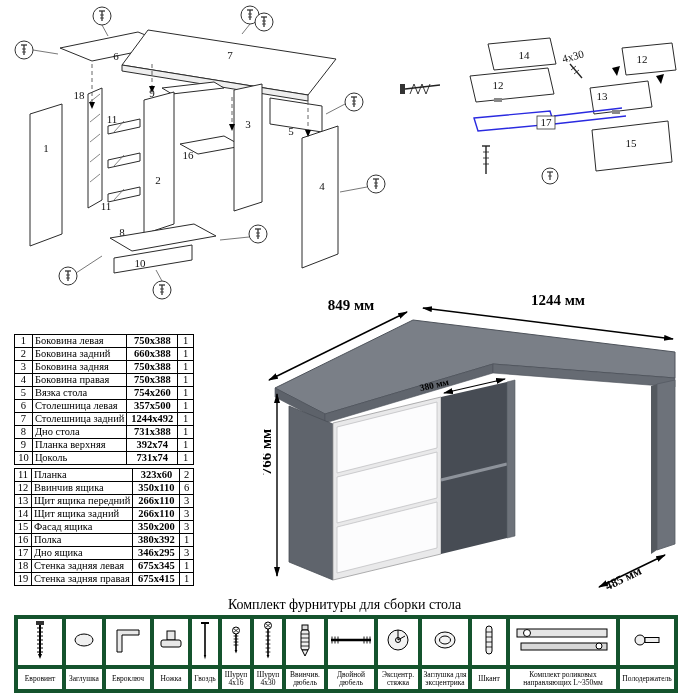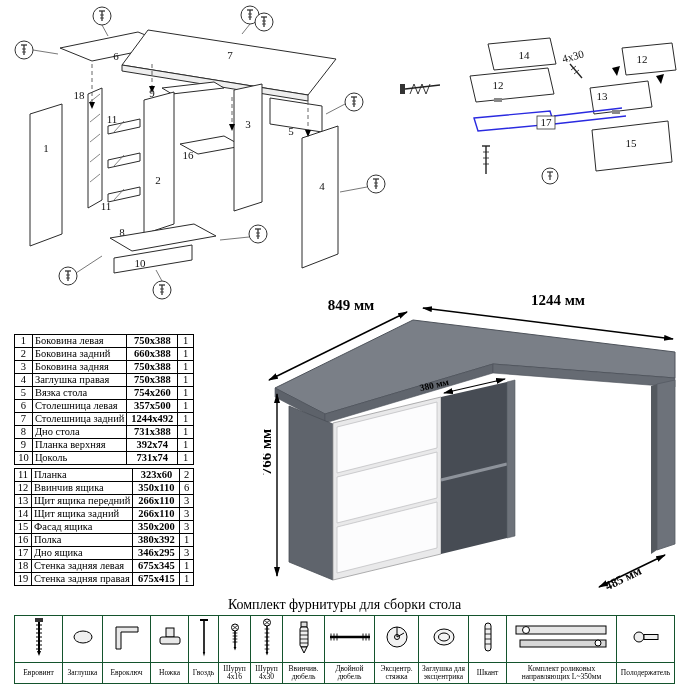--- a/index.html
+++ b/index.html
@@ -13,21 +13,21 @@
   .parts-wrap{left:14px;top:334px;width:180px;}
   .parts-table{border-collapse:collapse;}
   .parts-table td{border:1px solid #000;font-size:10.5px;line-height:11.5px;padding:0 2px;height:12px;white-space:nowrap;}
   .pt-num{width:13px;text-align:center;}
   .pt-name{width:89px;}
   .pt-size{width:46px;text-align:center;font-weight:bold;}
   .pt-qty{width:11px;text-align:center;}
   
   .hw-title{left:0;top:597px;width:689px;text-align:center;font-size:14px;}
   .hw-table{left:14px;top:615px;width:661px;border-collapse:collapse;table-layout:fixed;}
-  .hw-table td{border:1px solid #14532d;text-align:center;vertical-align:middle;padding:1px;overflow:hidden;}
+  .hw-table td{border:4px solid #14532d;text-align:center;vertical-align:middle;padding:1px;overflow:hidden;}
   .hw-icon-cell{height:42px;}
   .hw-label{font-size:7.5px;line-height:8px;height:18px;}
   .hw-qty{font-size:11.5px;height:14px;}
 </style>
 </head>
 <body>
 
 <div class="sheet">
 
   <svg class="abs" style="left:2px;top:2px;" width="396" height="310" viewBox="0 0 396 310">
@@ -184,21 +184,21 @@
             <td class="pt-qty">1</td>
           </tr>
           <tr>
             <td class="pt-num">3</td>
             <td class="pt-name">Боковина задняя</td>
             <td class="pt-size">750x388</td>
             <td class="pt-qty">1</td>
           </tr>
           <tr>
             <td class="pt-num">4</td>
-            <td class="pt-name">Заглушка правая</td>
+            <td class="pt-name">Боковина правая</td>
             <td class="pt-size">750x388</td>
             <td class="pt-qty">1</td>
           </tr>
           <tr>
             <td class="pt-num">5</td>
             <td class="pt-name">Вязка стола</td>
             <td class="pt-size">754x260</td>
             <td class="pt-qty">1</td>
           </tr>
           <tr>

